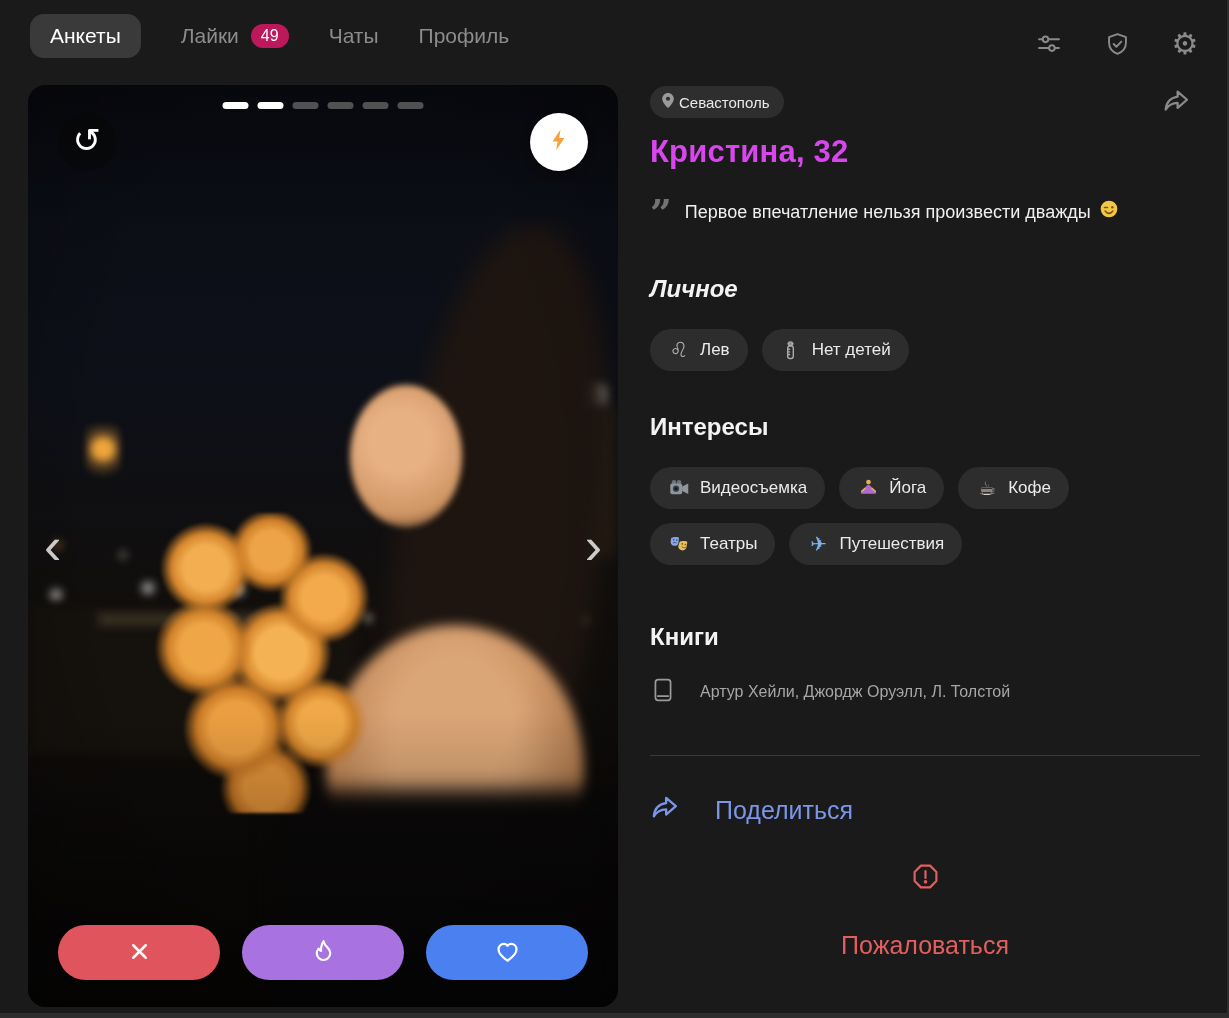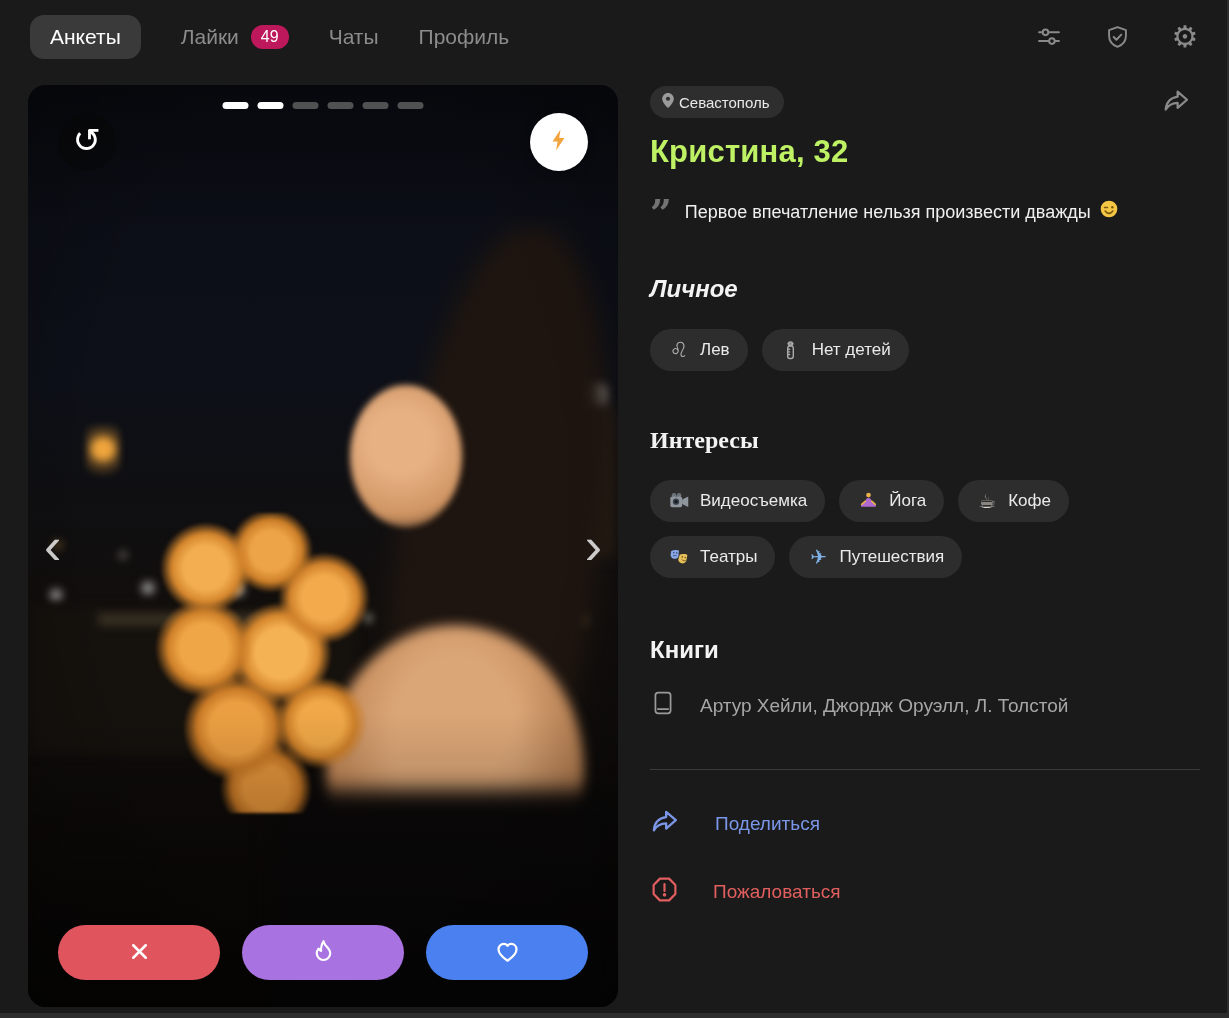--- a/index.html
+++ b/index.html
@@ -1,21 +1,21 @@
 <!DOCTYPE html>
 <html><head>
 <meta charset="utf-8">
 <style>
   html,body{margin:0;padding:0;background:#1a1a1a;width:1229px;height:1018px;overflow:hidden;
     font-family:"Liberation Sans","DejaVu Sans",sans-serif;-webkit-font-smoothing:antialiased;}
   .app{position:relative;width:1229px;height:1018px;background:#1a1a1a;}
 
   
-  .topbar{position:absolute;top:0;left:0;right:0;height:74px;display:flex;align-items:center;
-    justify-content:space-between;padding:4px 30px;box-sizing:border-box;}
+  .topbar{position:absolute;top:0;left:0;right:0;height:74px;display:flex;align-items:flex-end;
+    justify-content:space-between;padding:16px 30px;box-sizing:border-box;}
   .tabs{display:flex;align-items:center;gap:40px;font-size:21px;color:#8c8c8c;}
   .tab{cursor:pointer;display:flex;align-items:center;}
   .tab.active{background:#3a3a3a;color:#fff;padding:10px 20px;border-radius:14px;}
   .badge{background:#be185d;color:#fff;font-size:16px;border-radius:999px;padding:4px 10px;
     margin-left:12px;line-height:1;}
   .topbar-icons{display:flex;align-items:center;gap:40px;}
   .tb-icon{width:28px;height:28px;display:flex;align-items:center;justify-content:center;cursor:pointer;}
   .gear-glyph{font-size:30px;color:#8a8a8a;line-height:1;font-family:"DejaVu Sans",sans-serif;}
 
   
@@ -88,42 +88,42 @@
   .action.dislike{background:#e0545e;}
   .action.superlike{background:#a873e0;}
   .action.like{background:#4a80f0;}
 
   
   .panel{position:absolute;left:650px;top:86px;width:550px;}
   .loc-row{display:flex;justify-content:space-between;align-items:flex-start;}
   .loc-badge{display:inline-flex;align-items:center;gap:4px;background:#2e2e2e;border-radius:999px;
     padding:6px 14px 6px 11px;font-size:15px;color:#e9e9e9;}
   .share-top{width:30px;height:30px;cursor:pointer;margin-right:8px;}
-  .name{margin-top:16px;font-size:31px;font-weight:700;color:#bef264;letter-spacing:.2px;}
+  .name{margin-top:16px;font-size:31px;font-weight:700;color:#d946ef;letter-spacing:.2px;}
   .quote-row{margin-top:29px;display:flex;align-items:flex-start;gap:13px;font-size:18px;color:#f0f0f0;}
   .quote-mark{font-family:"DejaVu Serif",serif;font-size:38px;line-height:16px;color:#737373;
     font-weight:700;margin-top:6px;}
   .quote-text{line-height:24px;display:flex;align-items:center;gap:8px;flex-wrap:wrap;}
   .section-title{font-size:24px;font-weight:700;color:#f3f3f3;}
   .mt-personal{margin-top:50px;font-style:italic;}
-  .mt-interests{margin-top:56px;font-family:Liberation Serif, serif;}
+  .mt-interests{margin-top:42px;}
   .mt-books{margin-top:58px;}
   .chip-row{margin-top:26px;display:flex;flex-wrap:wrap;gap:14px;}
   .chip{display:inline-flex;align-items:center;gap:10px;background:#2d2d2d;border-radius:999px;
     padding:10px 18px;font-size:17px;color:#eaeaea;}
   .chip-glyph{display:inline-flex;align-items:center;justify-content:center;width:22px;height:22px;
     font-size:19px;line-height:1;font-family:"DejaVu Sans",sans-serif;}
   .glyph-leo{color:#ababab;font-size:21px;}
   .glyph-coffee{color:#d6d0c8;font-size:20px;}
   .glyph-plane{color:#7fb3e8;font-size:20px;}
-  .books-row{margin-top:26px;display:flex;align-items:center;gap:24px;color:#a6a6a6;font-size:19px;}
+  .books-row{margin-top:26px;display:flex;align-items:center;gap:24px;color:#a6a6a6;font-size:16px;}
   .divider{margin-top:48px;height:1px;background:#3a3a3a;}
-  .link-row{display:flex;align-items:center;gap:34px;font-size:19px;cursor:pointer;}
+  .link-row{display:flex;align-items:center;gap:34px;font-size:25px;cursor:pointer;}
   .link-share{margin-top:36px;color:#7b96e8;}
-  .link-report{margin-top:33px;color:#e25f5f;}
+  .link-report{margin-top:33px;color:#e25f5f;flex-direction:column;}
   .scroll-edge{position:absolute;right:0;top:0;width:2px;height:100%;background:#2d2d2d;}
   .bottom-strip{position:absolute;left:0;right:0;bottom:0;height:5px;background:#2e2e2e;}
 </style>
 </head>
 <body>
 
 <div class="app">
 
   <header class="topbar">
     <nav class="tabs">

